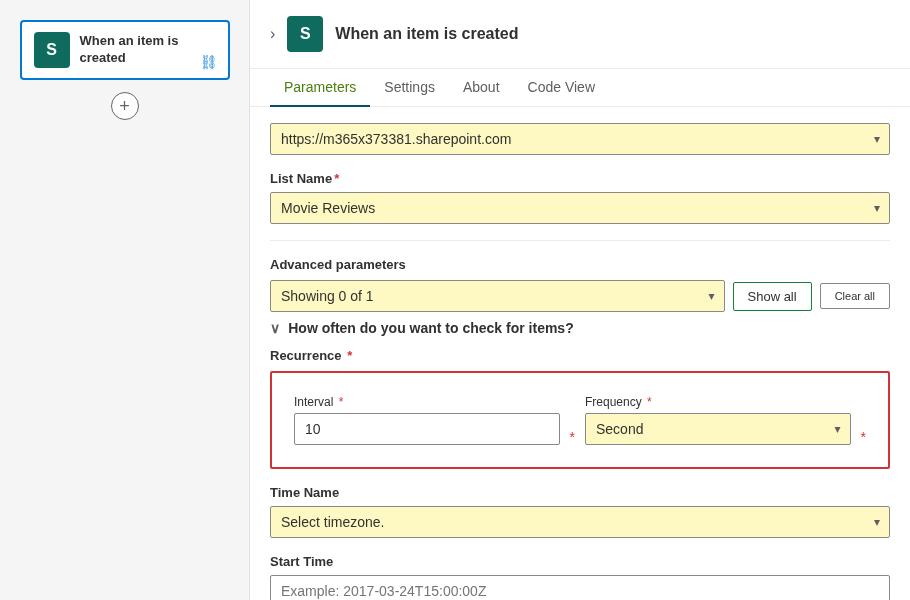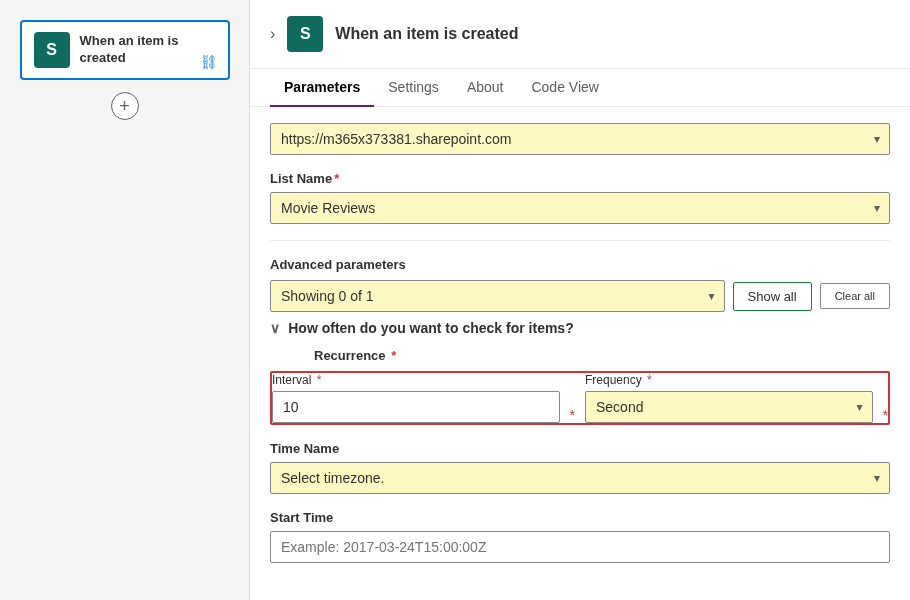--- a/index.html
+++ b/index.html
@@ -133,23 +133,23 @@
     .tab {
       padding: 10px 14px;
       font-size: 14px;
       color: #605e5c;
       cursor: pointer;
       border-bottom: 2px solid transparent;
       margin-bottom: -1px;
     }
 
     .tab.active {
-      color: #000000;
-      border-bottom: 2px solid #701a75;
-      font-weight: 700;
+      color: #4d7c0f;
+      border-bottom: 2px solid #0c4a6e;
+      font-weight: 400;
     }
 
     .content {
       padding: 16px 20px;
     }
 
     .field-group {
       margin-bottom: 16px;
     }
 
@@ -259,27 +259,26 @@
     .chevron-down {
       font-size: 14px;
       color: #605e5c;
     }
 
     .recurrence-label {
       font-size: 13px;
       font-weight: 600;
       color: #323130;
       margin-bottom: 8px;
-      margin-left: 44px;
     }
 
     .recurrence-box {
       border: 2px solid #d13438;
       border-radius: 2px;
-      padding: 0;
+      padding: 22px;
     }
 
     .recurrence-fields {
       display: flex;
       gap: 10px;
       align-items: flex-end;
     }
 
     .recurrence-interval {
       flex: 1;

